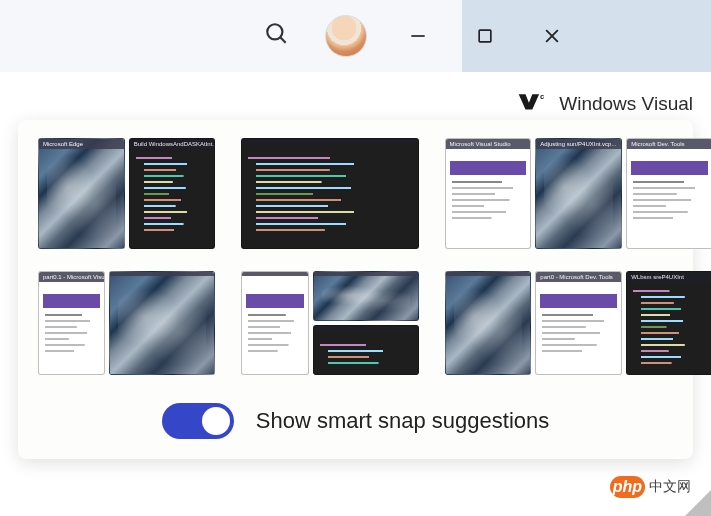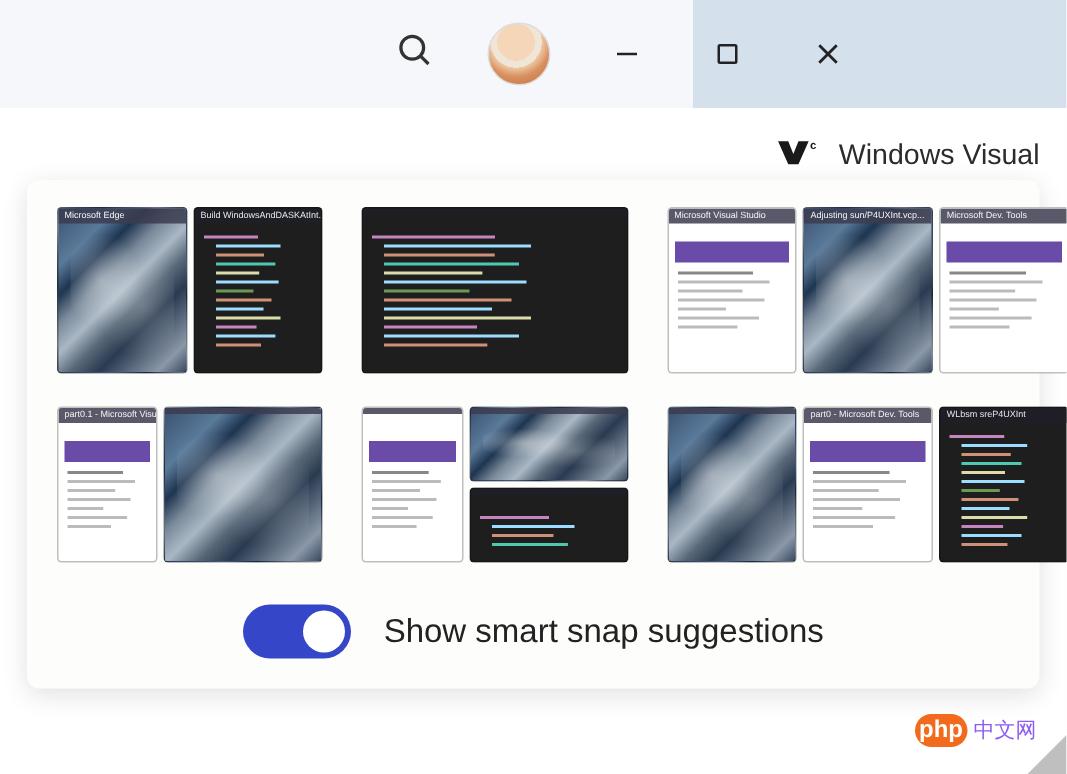--- a/index.html
+++ b/index.html
@@ -183,23 +183,24 @@
       right: 20px; bottom: 18px;
       display:flex; align-items:center; gap:4px;
       font-size: 14px;
     }
     .php-pill {
       background:#f26b1d;
       color:#fff;
       border-radius: 12px;
       padding: 2px 3px;
       font-weight:bold;
+      font-style: italic;
       font-size: 16px;
     }
-    .php-cn { color:#8b5cf6; font-size:14px; }
+    .php-cn { color:#404040; font-size:14px; }
     .corner-fold {
       position:absolute; right:0; bottom:0;
       width:0; height:0;
       border-left: 26px solid transparent;
       border-bottom: 26px solid rgba(0,0,0,.25);
     }
   </style>
 </head>
 <body>
 

